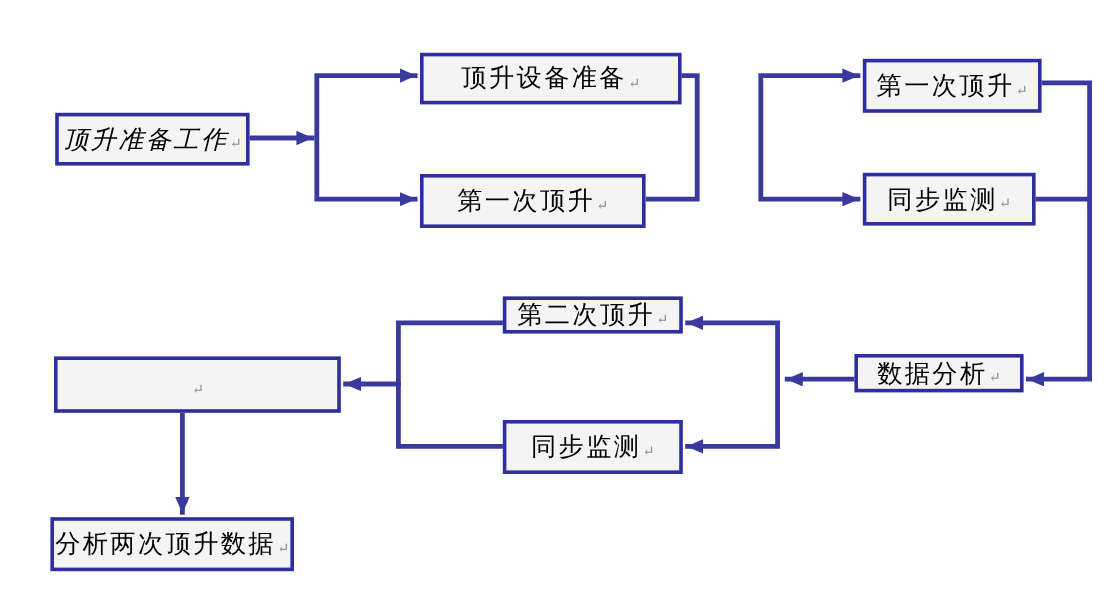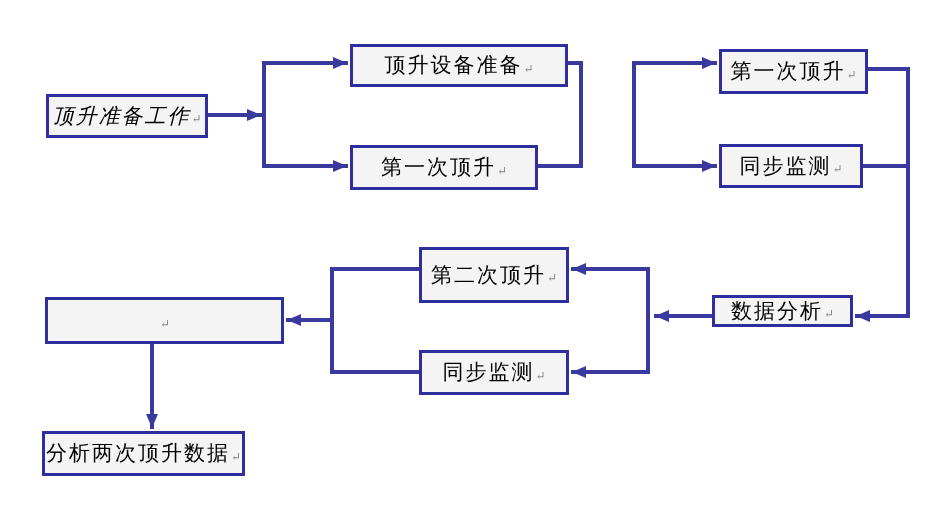--- a/index.html
+++ b/index.html
@@ -54,21 +54,21 @@
     position: relative;
     top: 3px;
   }
   
   .n0 { left: 46px;  top: 94px;  width: 162px; height: 44px; font-style: italic; }
   .n1 { left: 350px; top: 44px;  width: 218px; height: 43px; }
   .n2 { left: 350px; top: 145px; width: 188px; height: 45px; }
   .n3 { left: 719px; top: 49px;  width: 149px; height: 45px; }
   .n4 { left: 719px; top: 144px; width: 144px; height: 44px; }
   .n5 { left: 712px; top: 295px; width: 141px; height: 32px; }
-  .n6 { left: 419px; top: 247px; width: 150px; height: 56px; }
+  .n6 { left: 419px; top: 247px; width: 150px; height: 31px; }
   .n7 { left: 419px; top: 350px; width: 150px; height: 45px; }
   .n8 { left: 45px;  top: 297px; width: 239px; height: 47px; }
   .n9 { left: 42px;  top: 431px; width: 203px; height: 45px; }
 </style>
 </head>
 <body>
 
 <div id="canvas">
 
   <svg id="wires" viewBox="0 0 926 509" xmlns="http://www.w3.org/2000/svg">

